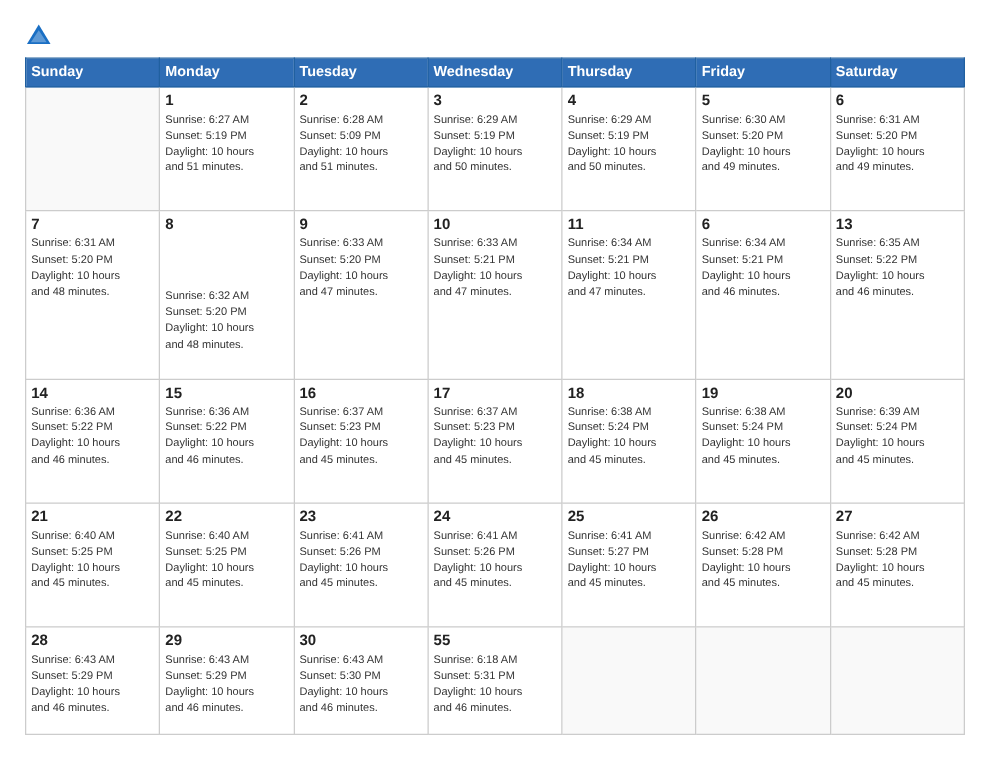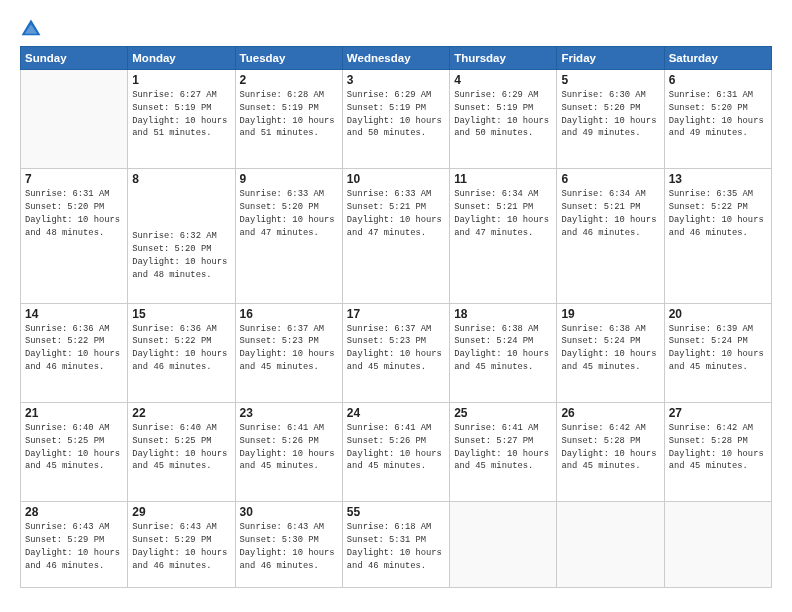--- a/index.html
+++ b/index.html
@@ -92,21 +92,20 @@
       font-size: 12px;
       font-weight: bold;
       color: #222;
       margin-bottom: 2px;
       display: block;
     }
     .day-info {
       font-size: 8.8px;
       color: #333;
       line-height: 1.45;
-      font-family: Liberation Mono, monospace;
     }
     .last-row td {
       height: 72px;
     }
   </style>
 </head>
 <body>
 
 <div class="page">
   <div class="header">
@@ -144,21 +143,21 @@
           <td>
             <span class="day-number">1</span>
             <div class="day-info" style="white-space: pre-line;">Sunrise: 6:27 AM
 Sunset: 5:19 PM
 Daylight: 10 hours
 and 51 minutes.</div>
           </td>
           <td>
             <span class="day-number">2</span>
             <div class="day-info" style="white-space: pre-line;">Sunrise: 6:28 AM
-Sunset: 5:19 PM
+Sunset: 5:09 PM
 Daylight: 10 hours
 and 51 minutes.</div>
           </td>
           <td>
             <span class="day-number">3</span>
             <div class="day-info" style="white-space: pre-line;">Sunrise: 6:29 AM
 Sunset: 5:19 PM
 Daylight: 10 hours
 and 50 minutes.</div>
           </td>

